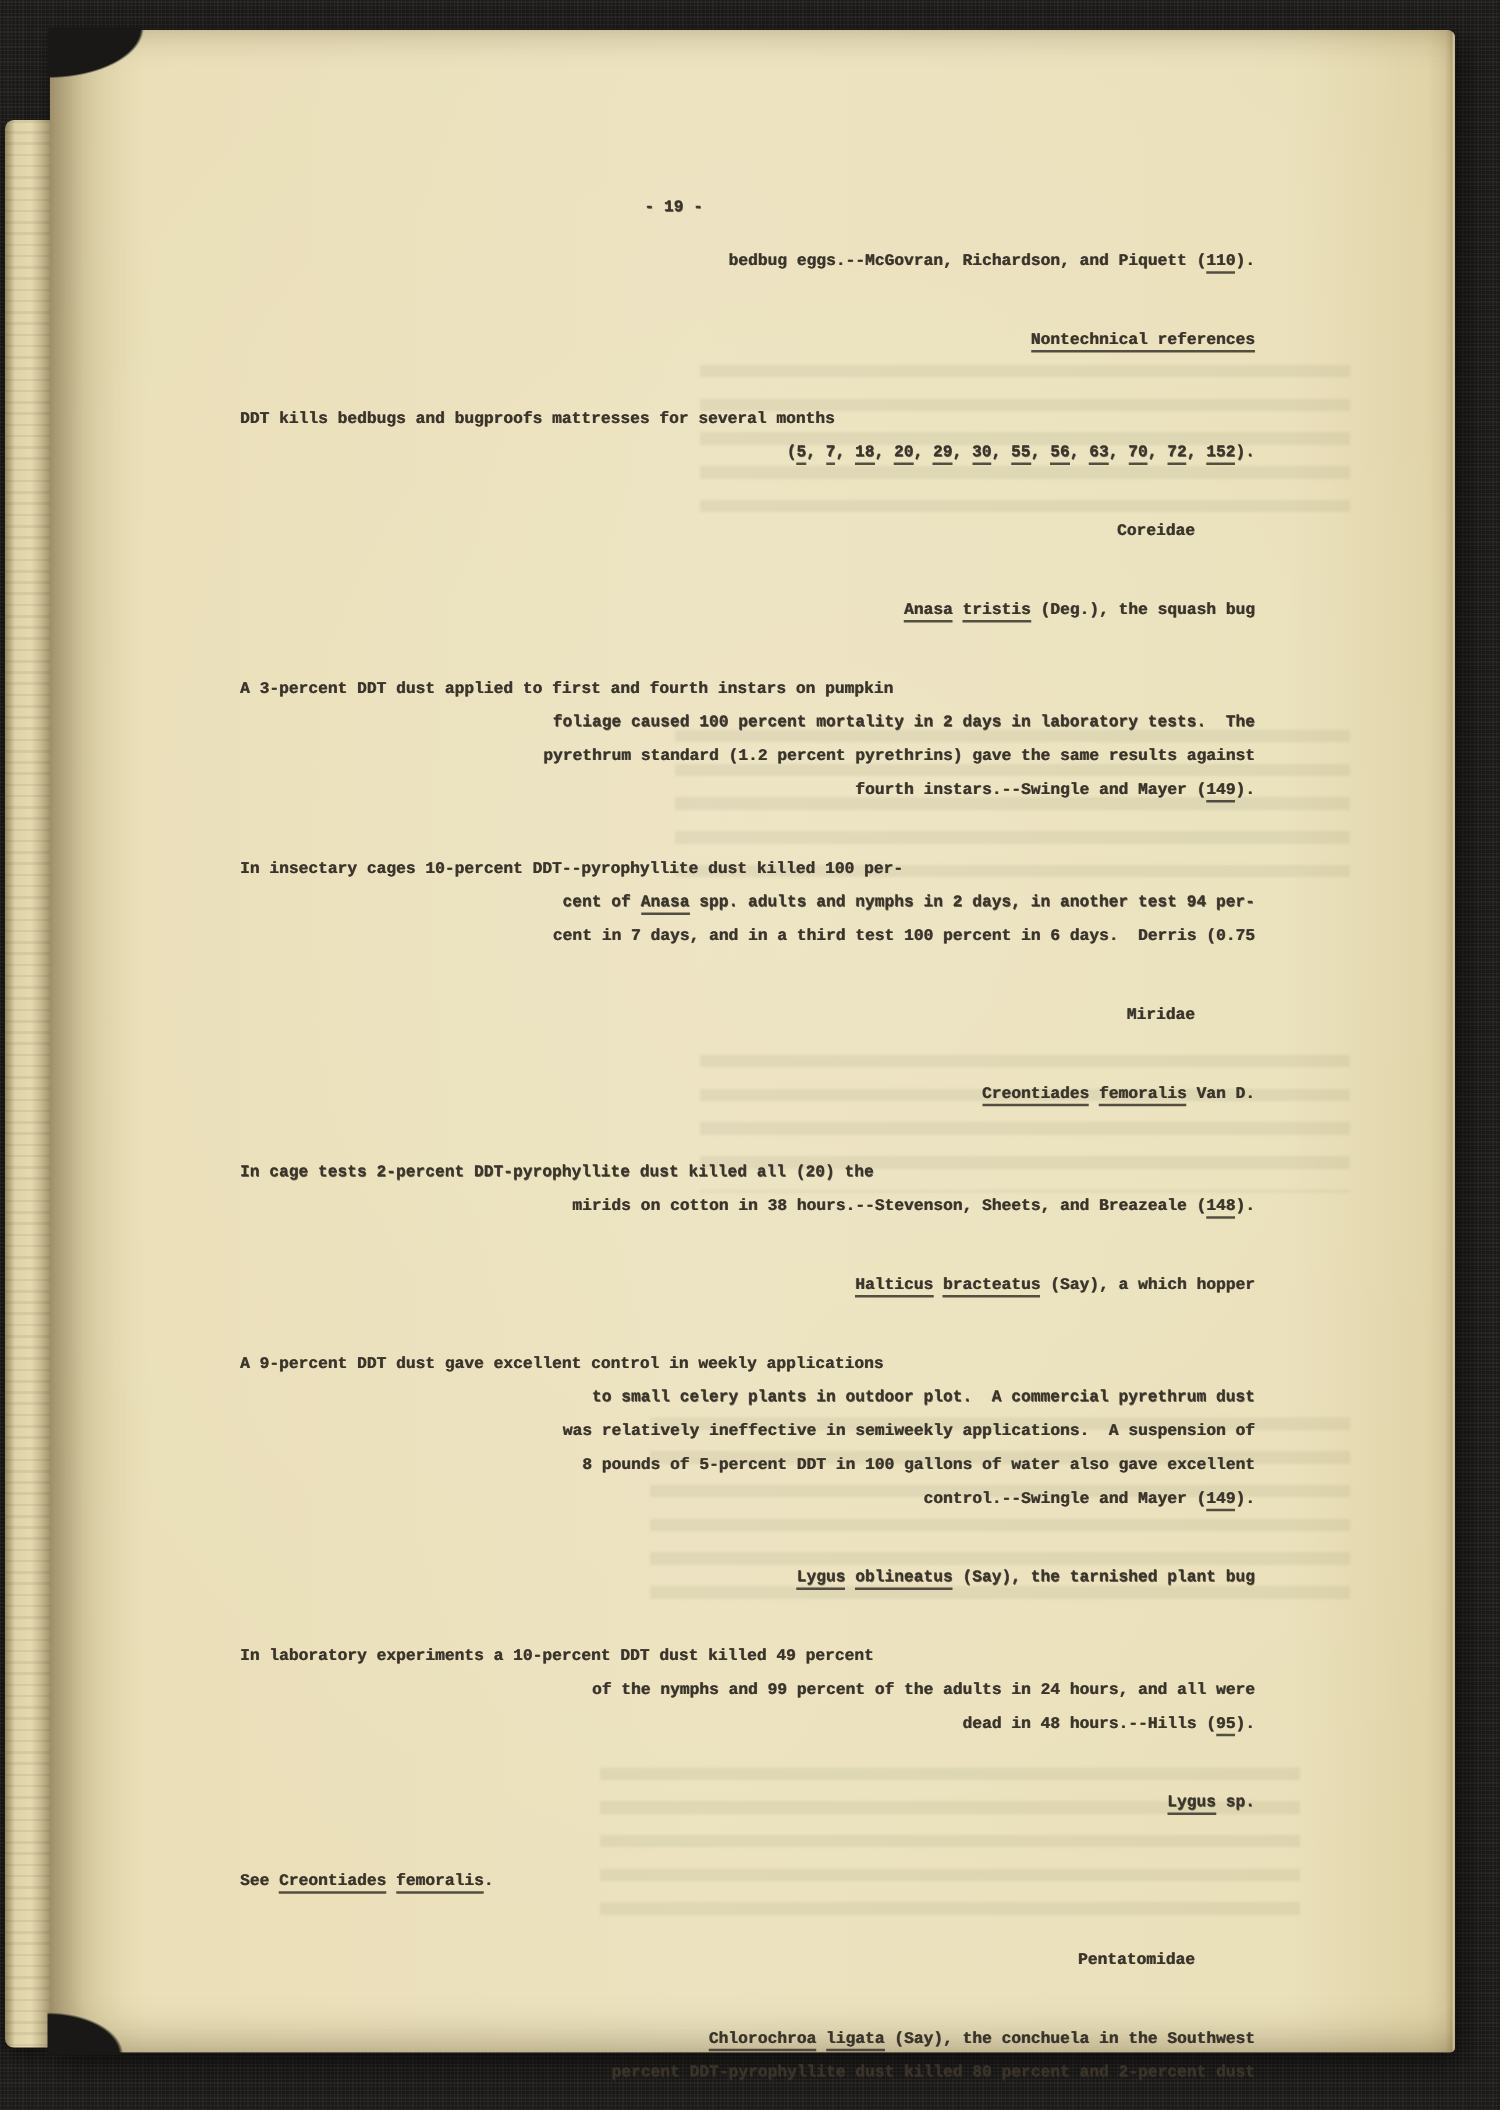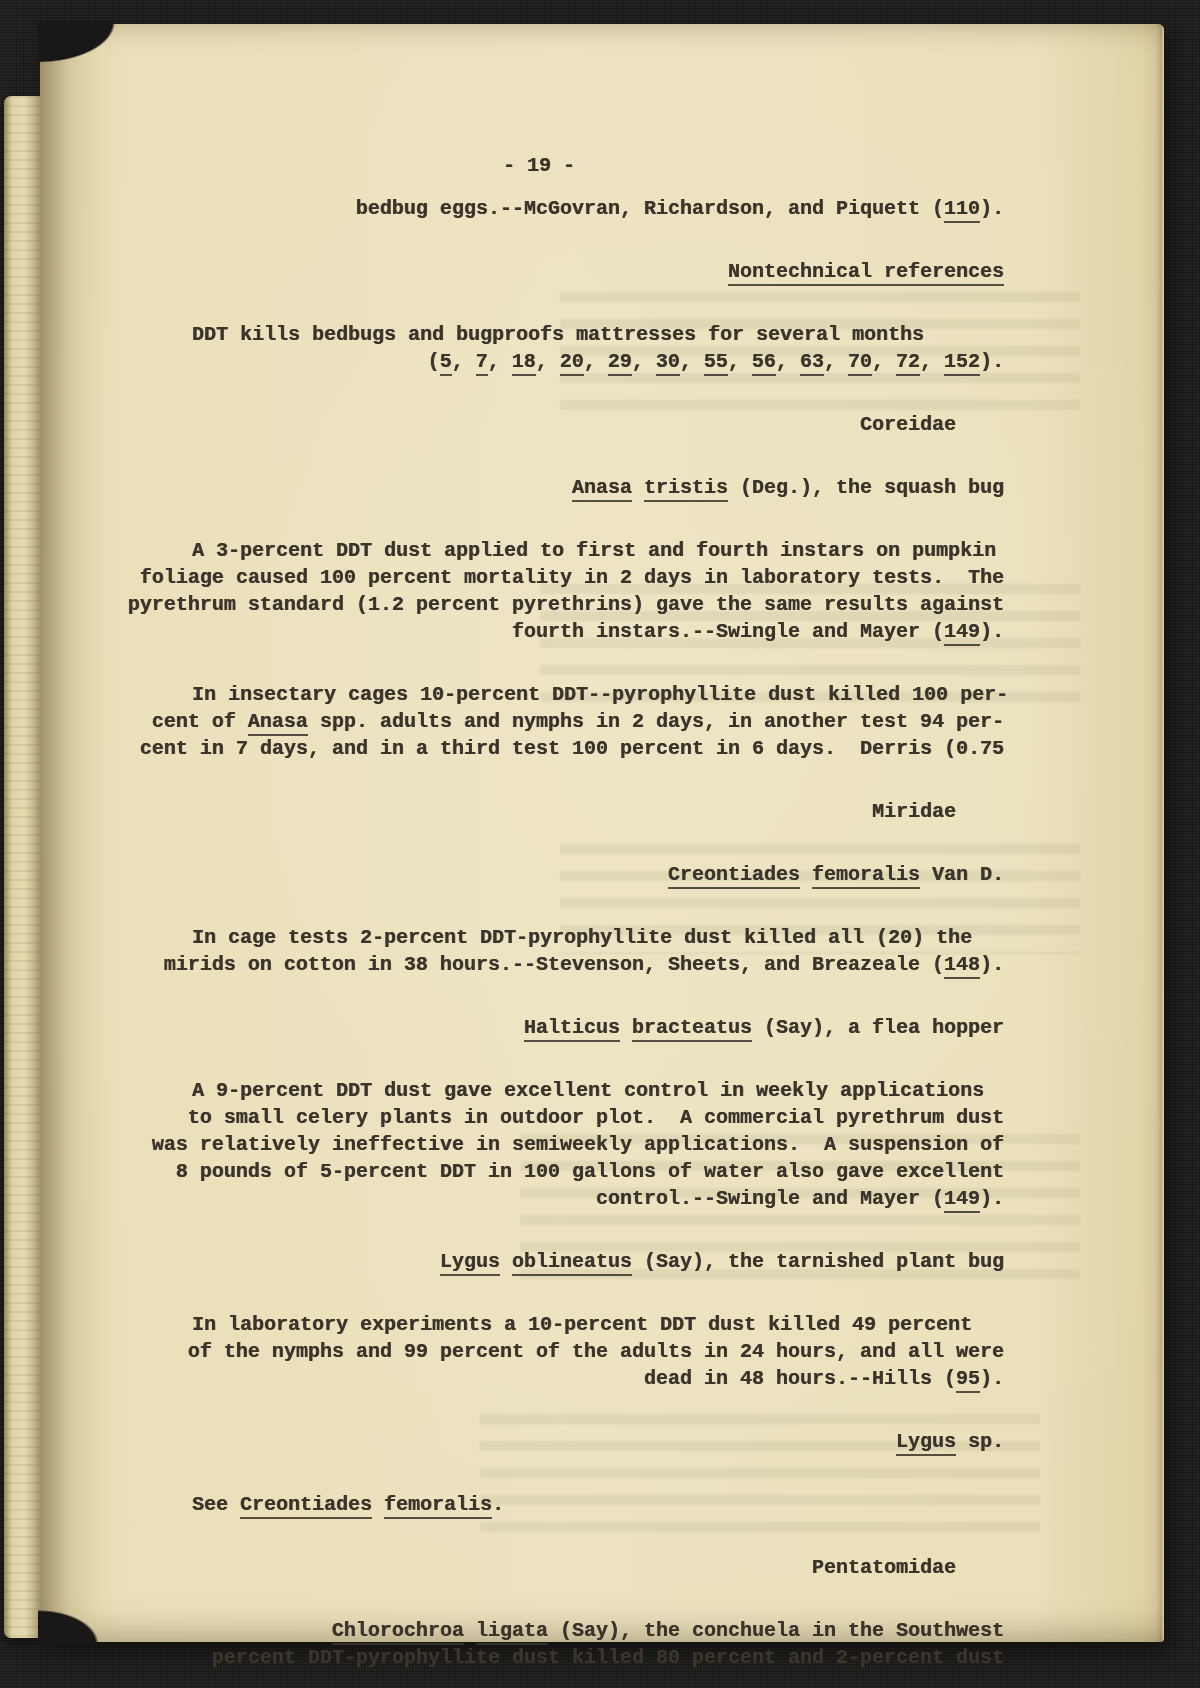--- a/index.html
+++ b/index.html
@@ -71,21 +71,21 @@
   .sm2{left:500px;top:560px;width:540px;height:130px;}
   .sm3{left:520px;top:820px;width:520px;height:110px;}
   .sm4{left:480px;top:1110px;width:560px;height:160px;}
   .sm5{left:440px;top:1390px;width:560px;height:130px;}
   
   .content{
     position:absolute;left:82px;top:128px;width:882px;
   }
   .line{
     white-space:pre;
-    font-size:20px;line-height:27px;
+    font-size:13px;line-height:27px;
     font-weight:bold;color:var(--ink);
     text-shadow:0.4px 0.3px 0.5px rgba(58,52,43,0.75), -0.3px 0 0.5px rgba(58,52,43,0.30);
   }
   .align-center{text-align:center;padding-right:48px;}
   .align-left{text-align:left;}
   .indent-1{padding-left:70px;}
   .indent-0{padding-left:0;text-align:right;}
   .gap-para{margin-top:36px;}
   .gap-line{margin-top:0;}
   .gap-pagenum{margin-top:16px;}
@@ -121,21 +121,21 @@
         <div class="line align-left indent-0 gap-line"><span>foliage caused 100 percent mortality in 2 days in laboratory tests.  The</span></div>
         <div class="line align-left indent-0 gap-line"><span>pyrethrum standard (1.2 percent pyrethrins) gave the same results against</span></div>
         <div class="line align-left indent-0 gap-line"><span>fourth instars.--Swingle and Mayer (</span><span class="u">149</span><span>).</span></div>
         <div class="line align-left indent-1 gap-para"><span>In insectary cages 10-percent DDT--pyrophyllite dust killed 100 per-</span></div>
         <div class="line align-left indent-0 gap-line"><span>cent of </span><span class="u">Anasa</span><span> spp. adults and nymphs in 2 days, in another test 94 per-</span></div>
         <div class="line align-left indent-0 gap-line"><span>cent in 7 days, and in a third test 100 percent in 6 days.  Derris (0.75</span></div>
         <div class="line align-center indent-0 gap-para"><span>Miridae</span></div>
         <div class="line align-left indent-0 gap-para"><span class="u">Creontiades</span><span> </span><span class="u">femoralis</span><span> Van D.</span></div>
         <div class="line align-left indent-1 gap-para"><span>In cage tests 2-percent DDT-pyrophyllite dust killed all (20) the</span></div>
         <div class="line align-left indent-0 gap-line"><span>mirids on cotton in 38 hours.--Stevenson, Sheets, and Breazeale (</span><span class="u">148</span><span>).</span></div>
-        <div class="line align-left indent-0 gap-para"><span class="u">Halticus</span><span> </span><span class="u">bracteatus</span><span> (Say), a flea hopper</span></div>
+        <div class="line align-left indent-0 gap-para"><span class="u">Halticus</span><span> </span><span class="u">bracteatus</span><span> (Say), a which hopper</span></div>
         <div class="line align-left indent-1 gap-para"><span>A 9-percent DDT dust gave excellent control in weekly applications</span></div>
         <div class="line align-left indent-0 gap-line"><span>to small celery plants in outdoor plot.  A commercial pyrethrum dust</span></div>
         <div class="line align-left indent-0 gap-line"><span>was relatively ineffective in semiweekly applications.  A suspension of</span></div>
         <div class="line align-left indent-0 gap-line"><span>8 pounds of 5-percent DDT in 100 gallons of water also gave excellent</span></div>
         <div class="line align-left indent-0 gap-line"><span>control.--Swingle and Mayer (</span><span class="u">149</span><span>).</span></div>
         <div class="line align-left indent-0 gap-para"><span class="u">Lygus</span><span> </span><span class="u">oblineatus</span><span> (Say), the tarnished plant bug</span></div>
         <div class="line align-left indent-1 gap-para"><span>In laboratory experiments a 10-percent DDT dust killed 49 percent</span></div>
         <div class="line align-left indent-0 gap-line"><span>of the nymphs and 99 percent of the adults in 24 hours, and all were</span></div>
         <div class="line align-left indent-0 gap-line"><span>dead in 48 hours.--Hills (</span><span class="u">95</span><span>).</span></div>
         <div class="line align-left indent-0 gap-para"><span class="u">Lygus</span><span> sp.</span></div>

